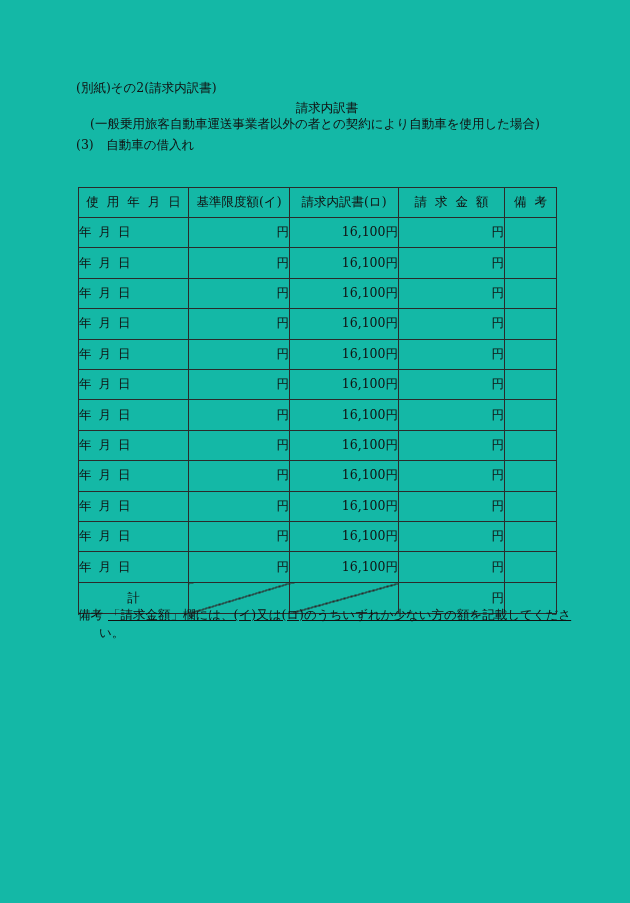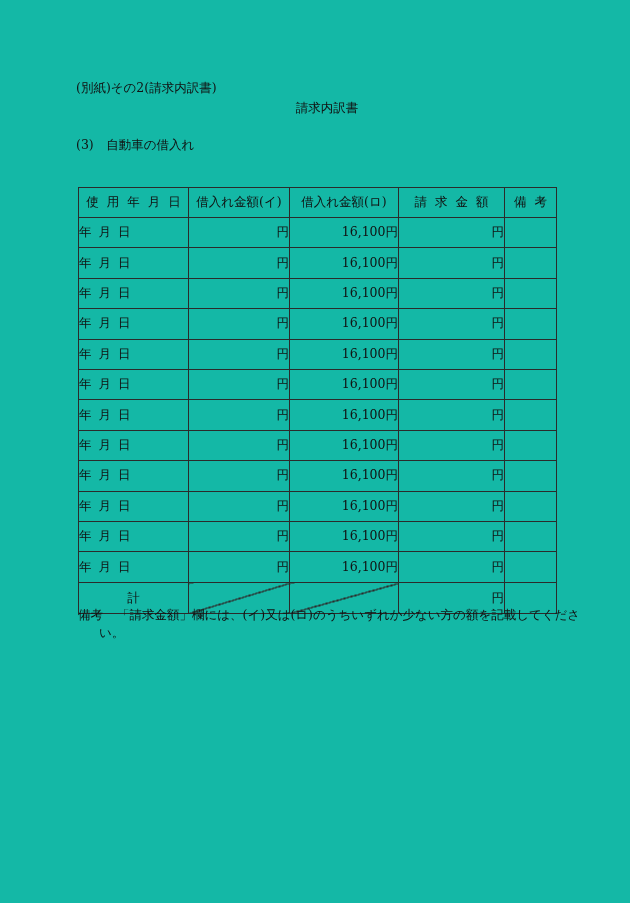--- a/index.html
+++ b/index.html
@@ -94,50 +94,51 @@
       #2b2b2b calc(50% + 0.7px),
       transparent calc(50% + 0.7px)
     );
   }
   .footnote-line1 {
     position: absolute;
     left: 78px;
     top: 607px;
     white-space: nowrap;
   }
-  .footnote-line1 .note-text { margin-left: 14px; }
+  .footnote-line1 .note-text { margin-left: 5px; text-decoration: underline; }
   .footnote-line2 {
     position: absolute;
     left: 99px;
     top: 625px;
     white-space: nowrap;
   }
 </style>
 </head>
 <body>
 
 <div class="page">
 
   <div class="corner-note">(別紙)その2(請求内訳書)</div>
   <div class="doc-title">請求内訳書</div>
+  <div class="doc-subtitle">(一般乗用旅客自動車運送事業者以外の者との契約により自動車を使用した場合)</div>
   <div class="section-label">(3)　自動車の借入れ</div>
 
   <table class="breakdown">
     <colgroup>
       <col style="width:110px">
       <col style="width:101px">
       <col style="width:109px">
       <col style="width:106px">
       <col style="width:52px">
     </colgroup>
     <thead>
       <tr>
         <th class="hdr">使 用 年 月 日</th>
-        <th class="hdr">借入れ金額(イ)</th>
-        <th class="hdr">借入れ金額(ロ)</th>
+        <th class="hdr">基準限度額(イ)</th>
+        <th class="hdr">請求内訳書(ロ)</th>
         <th class="hdr">請 求 金 額</th>
         <th class="hdr">備 考</th>
       </tr>
     </thead>
     <tbody id="table-body">
 
     <tr>
       <td class="date-cell">年 月 日</td>
       <td class="money-cell">円</td>
       <td class="money-cell">16,100円</td>

